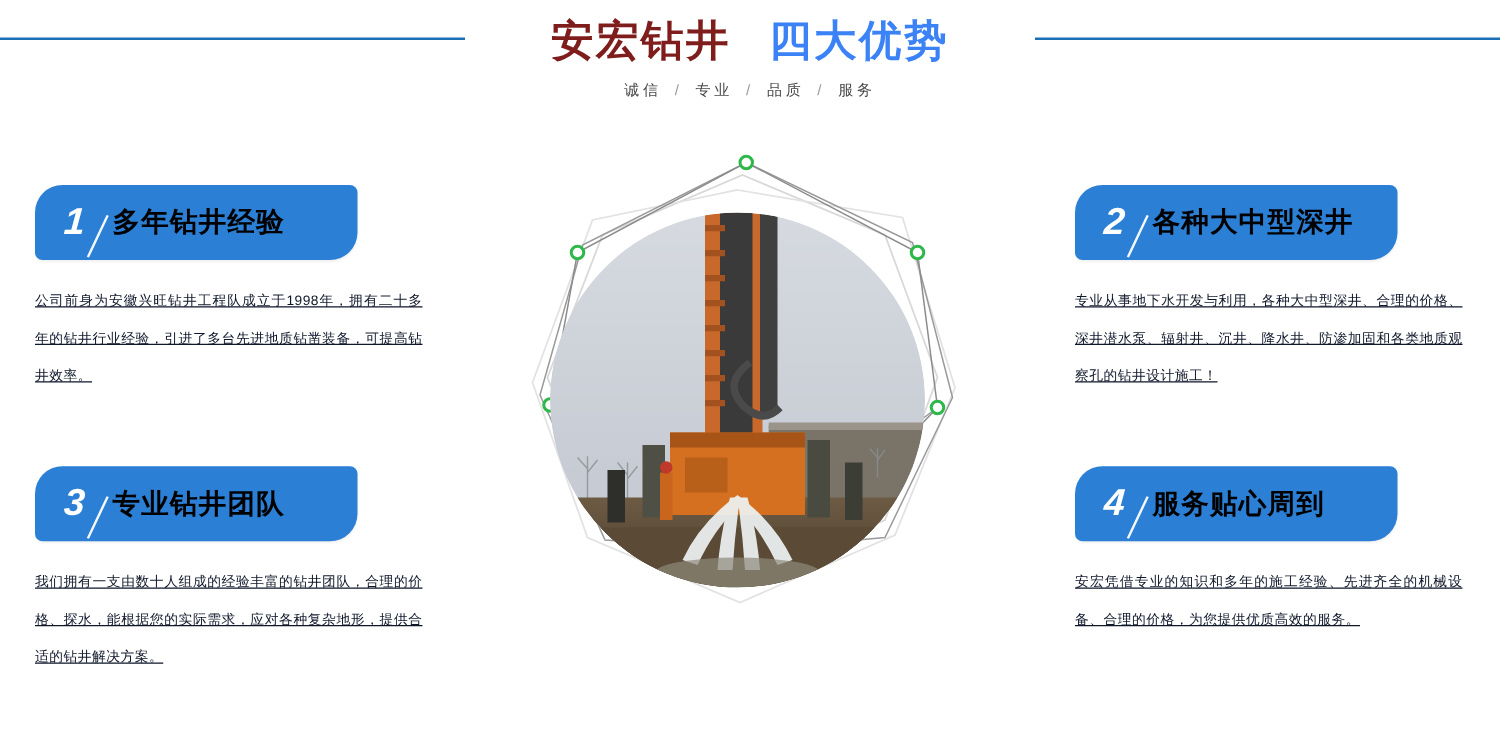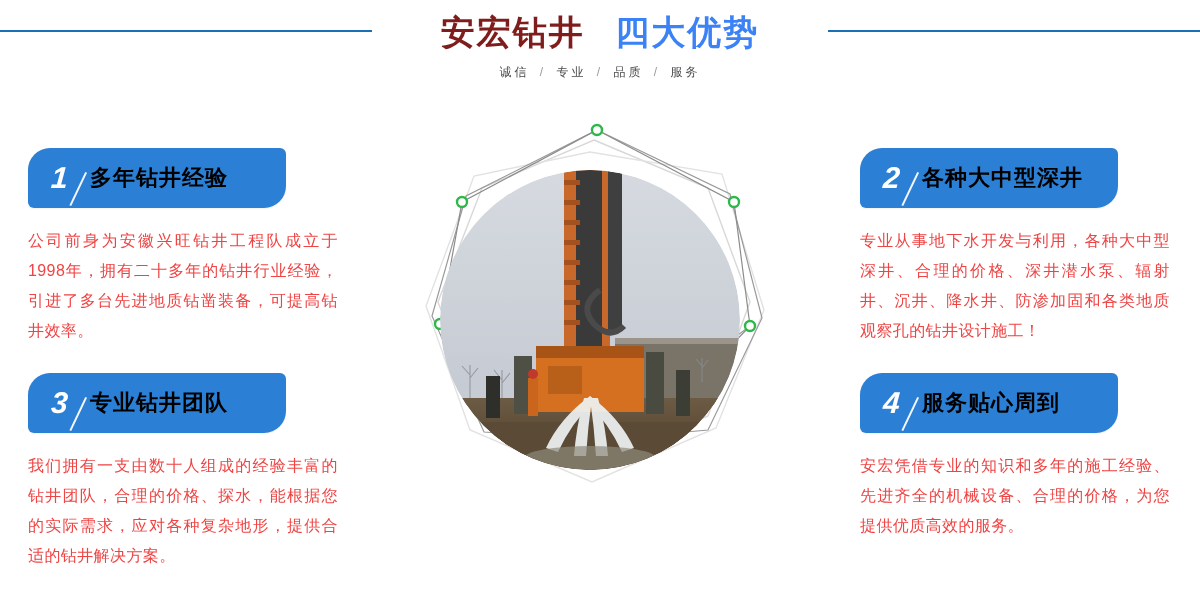--- a/index.html
+++ b/index.html
@@ -62,22 +62,22 @@
     content: ""; position: absolute; right: 10px; top: 10px;
     width: 2px; height: 36px; background: #ffffff;
     transform: rotate(22deg); opacity: .95;
   }
   .card-title {
     color: #000000; font-size: 22px; font-weight: 700; letter-spacing: 1px;
   }
   .card-body {
     margin-top: 18px;
     width: 310px;
-    font-size: 16px; line-height: 30px; color: #ef4444;
-    text-align: justify; letter-spacing: .4px;
+    font-size: 11px; line-height: 30px; color: #0f172a;
+    text-align: justify; letter-spacing: .4px; text-decoration: underline;
   }
 
   
   .center { position: absolute; left: 378px; top: 110px; width: 444px; height: 480px; }
   .center svg { position: absolute; left: 0; top: 0; }
   .photo {
     position: absolute; left: 62px; top: 60px;
     width: 300px; height: 300px; border-radius: 50%;
     overflow: hidden;
   }

